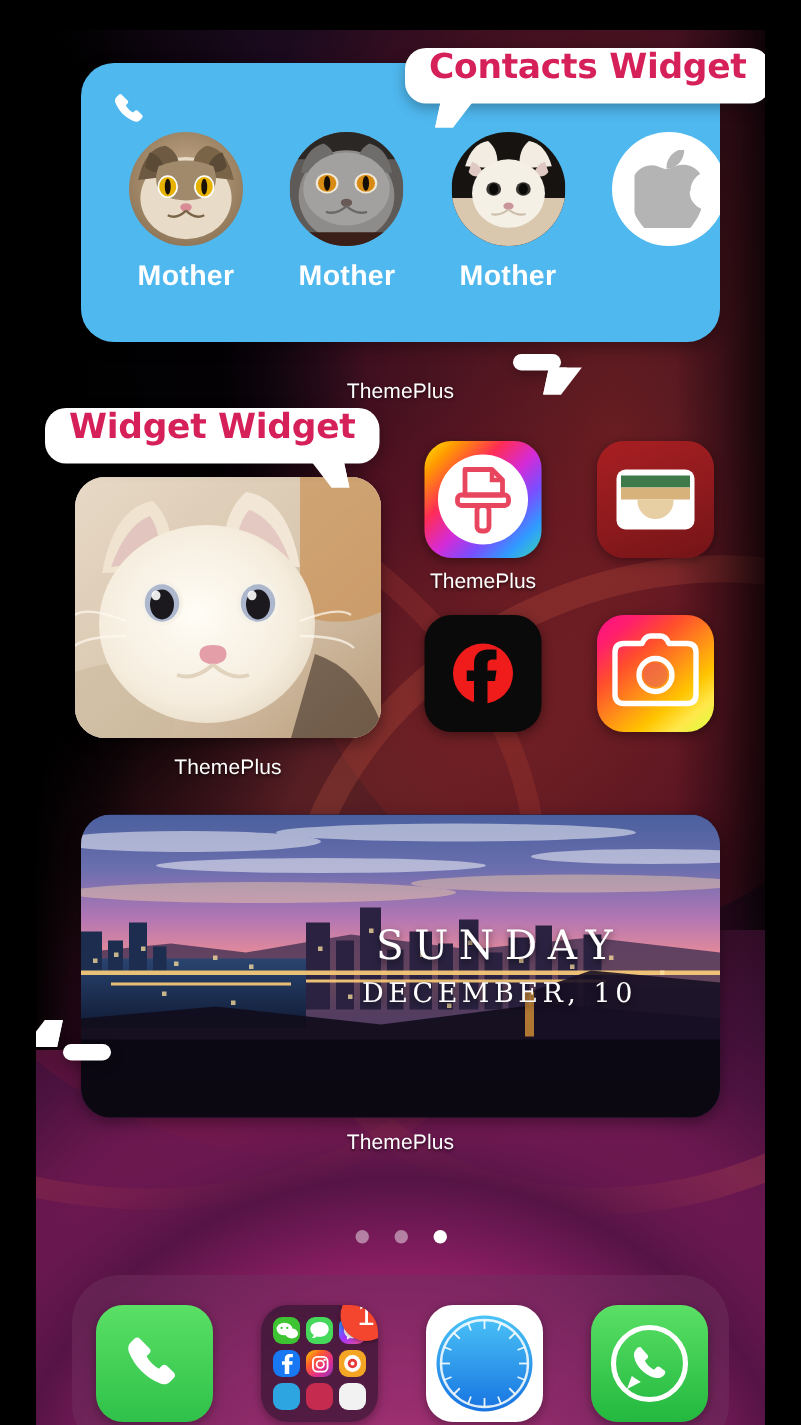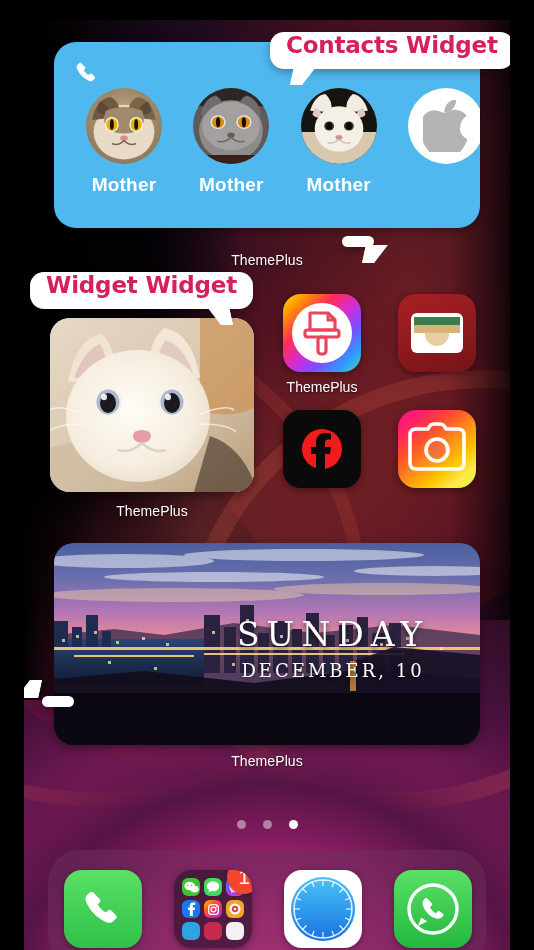--- a/index.html
+++ b/index.html
@@ -86,21 +86,21 @@
   #photo-widget { left:50px; top:318px; width:204px; height:174px;
     border-radius:20px; overflow:hidden; box-shadow:0 3px 10px rgba(0,0,0,.4); background:#efe4d6; }
   .catphoto { position:absolute; inset:0; }
 
   
   #calendar-widget { left:54px; top:543px; width:426px; height:202px;
     border-radius:20px; overflow:hidden; box-shadow:0 3px 10px rgba(0,0,0,.4);
     background:#1b1733; }
   .city { position:absolute; inset:0; }
   .cal-text { position:absolute; right:22px; top:72px; text-align:center; width:250px; }
-  .cal-day { color:#fff; font-size:33px; letter-spacing:7px; font-weight:400;
+  .cal-day { color:#fff; font-size:27px; letter-spacing:7px; font-weight:400;
     font-family:"DejaVu Serif", serif; text-shadow:0 2px 5px rgba(0,0,0,.6); }
   .cal-date { color:#fff; font-size:18px; letter-spacing:3px; margin-top:6px;
     font-family:"DejaVu Serif", serif; text-shadow:0 2px 5px rgba(0,0,0,.6); }
 
   
   .appicon { position:absolute; width:78px; }
   .ibox { width:78px; height:78px; border-radius:18px; position:relative; overflow:hidden;
     box-shadow:0 2px 7px rgba(0,0,0,.4); }
   .ilabel { margin-top:7px; text-align:center; color:#fff; font-size:14px;
     text-shadow:0 1px 2px rgba(0,0,0,.6); }

